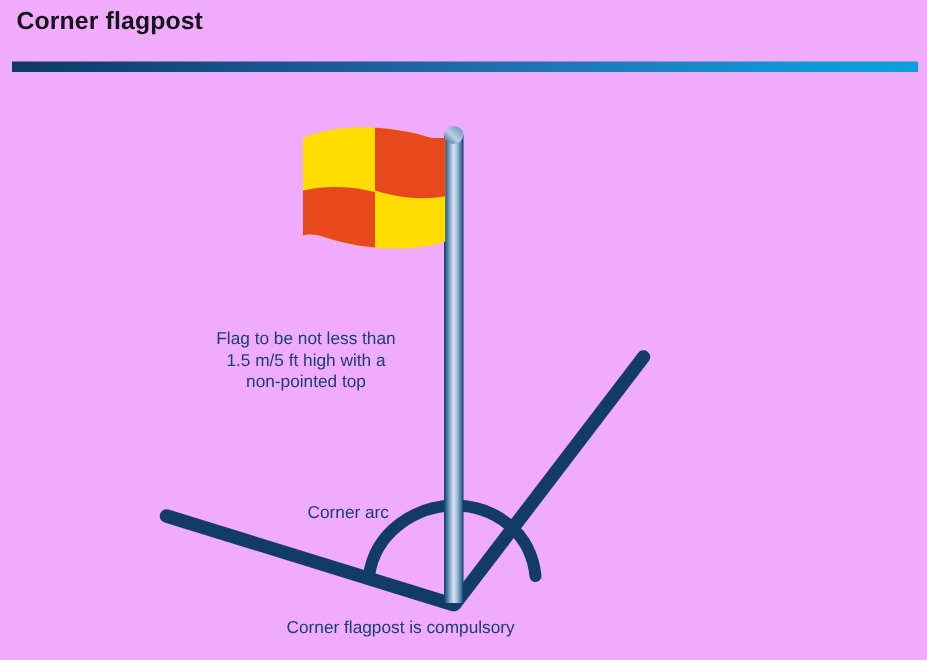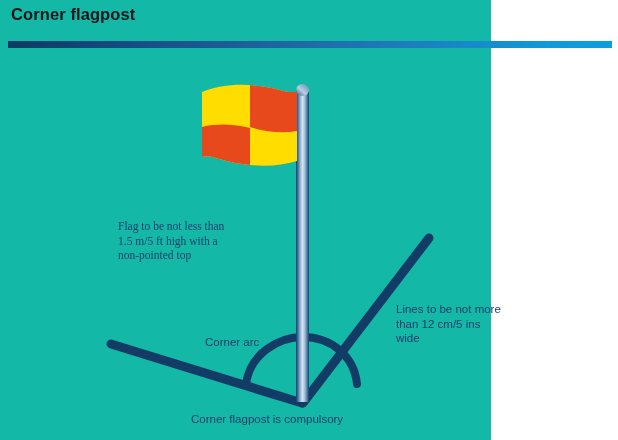--- a/index.html
+++ b/index.html
@@ -9,23 +9,23 @@
   }
   body {
     width: 618px;
     height: 440px;
     font-family: "Liberation Sans", sans-serif;
     overflow: hidden;
     position: relative;
   }
   #page {
     position: relative;
-    width: 491px;
+    width: 618px;
     height: 440px;
-    background: #14b8a6;
+    background: #f0abfc;
   }
   .title {
     position: absolute;
     left: 11px;
     top: 5px;
     font-size: 16.5px;
     font-weight: bold;
     color: #16161a;
     letter-spacing: 0.1px;
     white-space: nowrap;
@@ -52,22 +52,21 @@
     position: absolute;
     color: #1b3f6e;
     font-size: 11.5px;
     line-height: 14.5px;
     white-space: pre-line;
   }
   .anno-flag {
     left: 118px;
     top: 219px;
     width: 172px;
-    text-align: left;
-    font-family: Liberation Serif, serif;
+    text-align: center;
   }
   .anno-lines {
     left: 396px;
     top: 302px;
     width: 160px;
     text-align: left;
   }
   .anno-arc {
     left: 205px;
     top: 335px;
@@ -147,21 +146,18 @@
                    L 250 126 L 198 126 Z" fill="#e8491c"></path>
         </g>
       </g>
     </svg>
   </div>
 
   <div class="anno anno-flag">Flag to be not less than
 1.5 m/5 ft high with a
 non-pointed top</div>
 
-  <div class="anno anno-lines">Lines to be not more
-than 12 cm/5 ins
-wide</div>
 
   <div class="anno anno-arc">Corner arc</div>
 
   <div class="anno anno-caption">Corner flagpost is compulsory</div>
 
 </div>
 
 </body></html>

